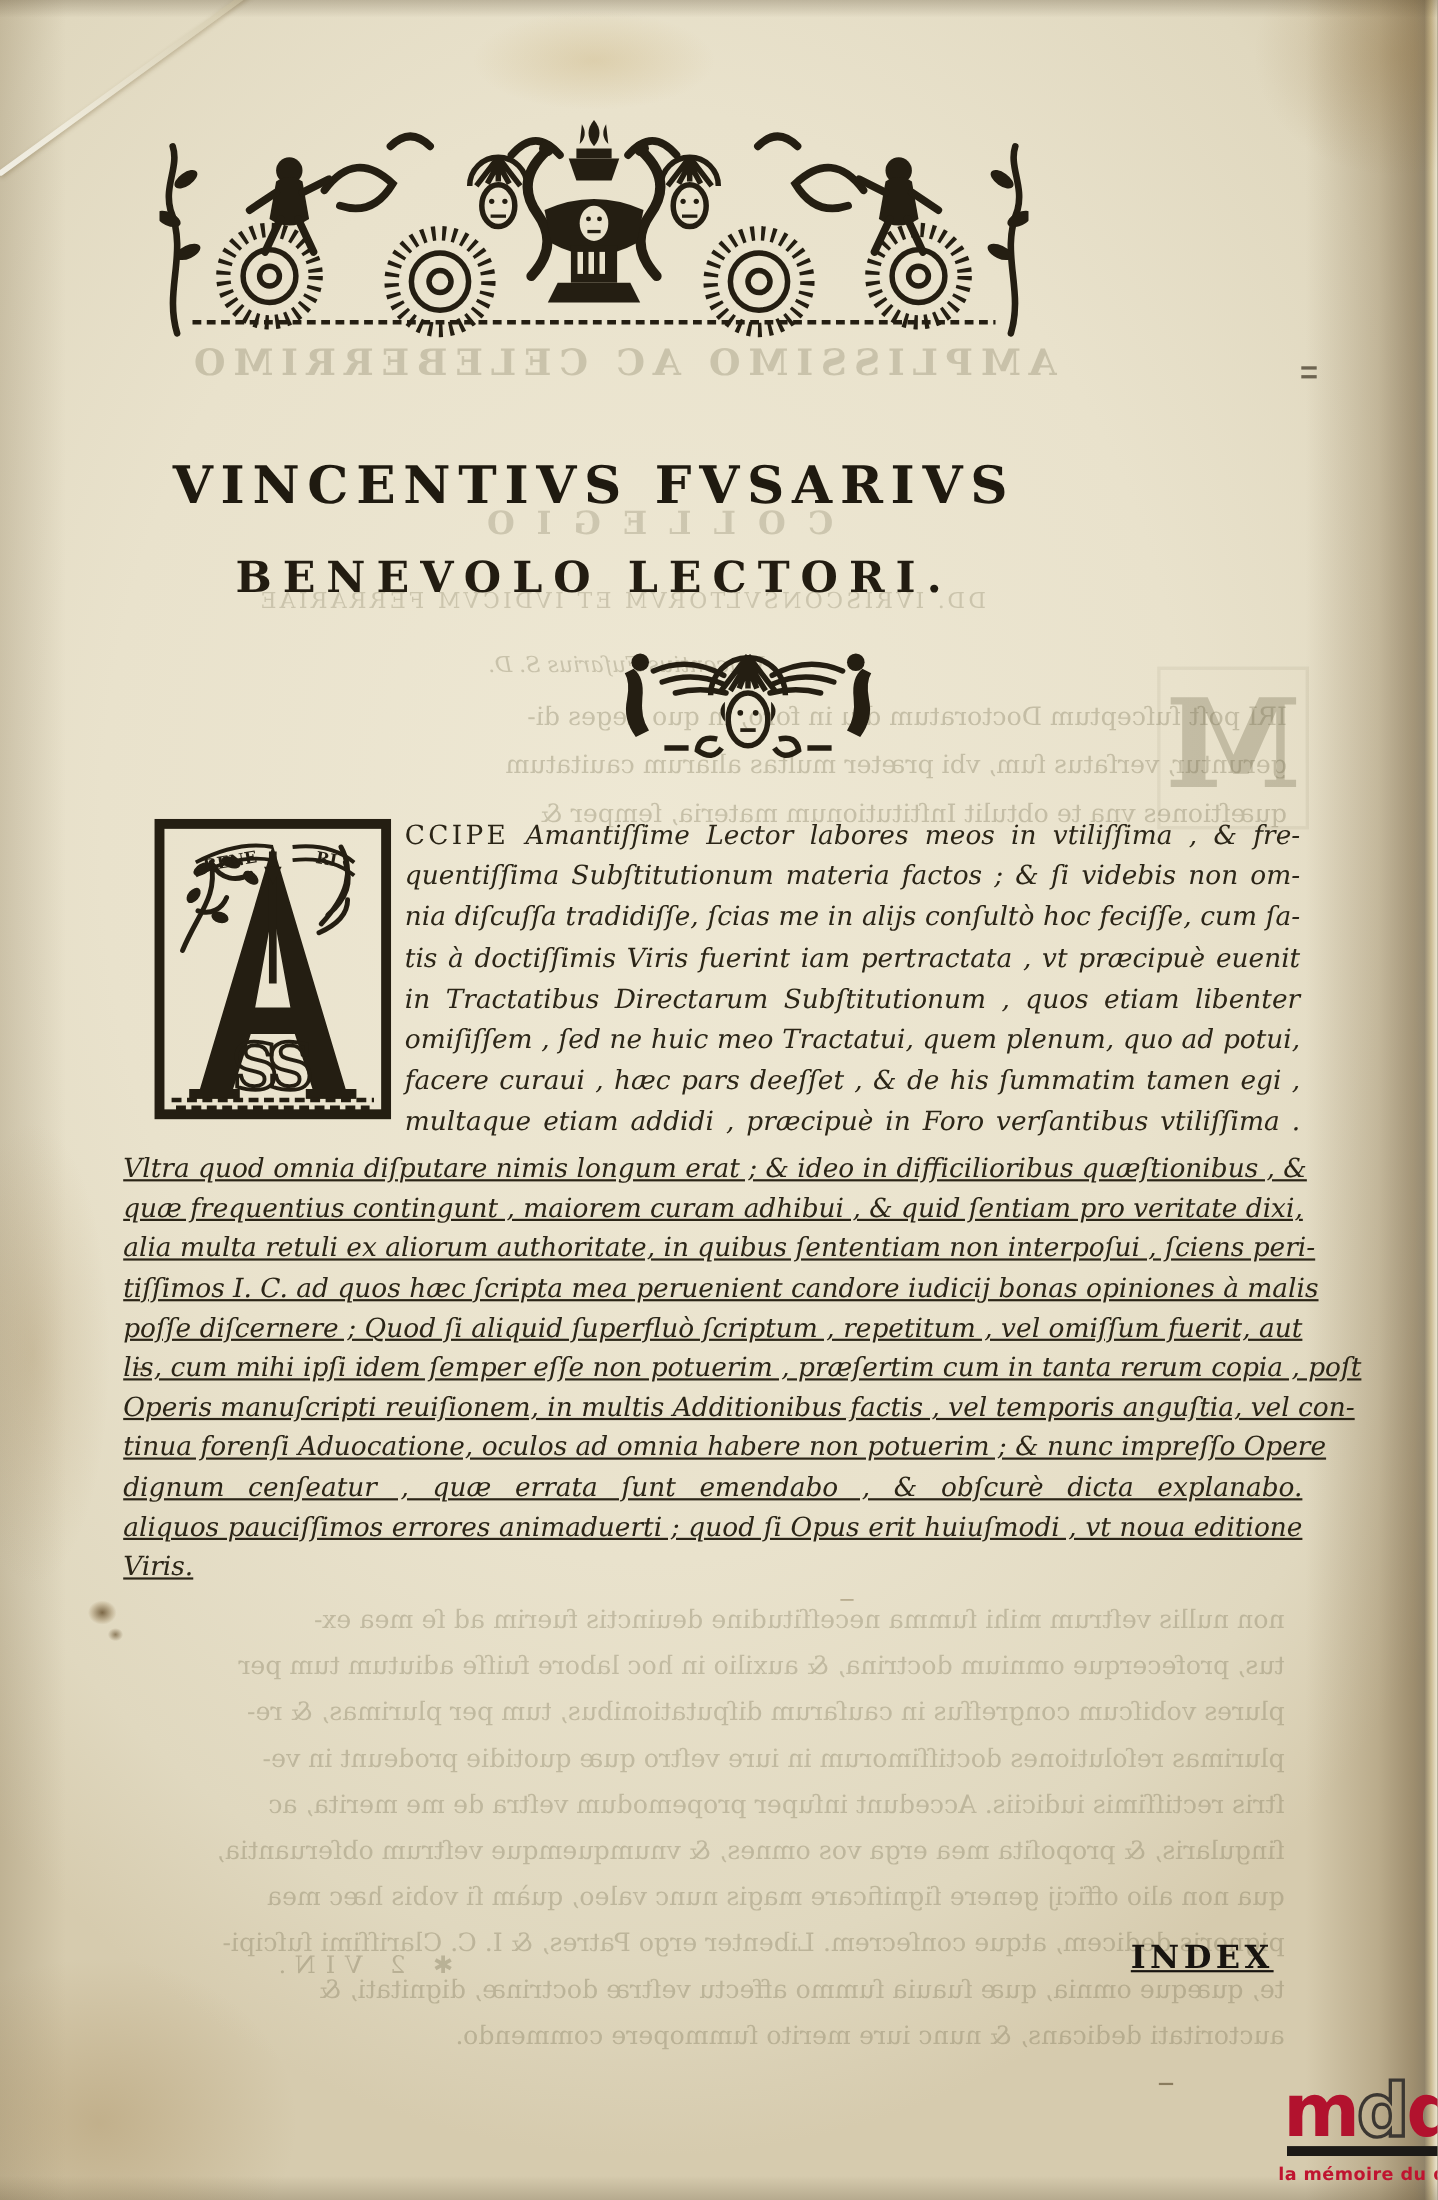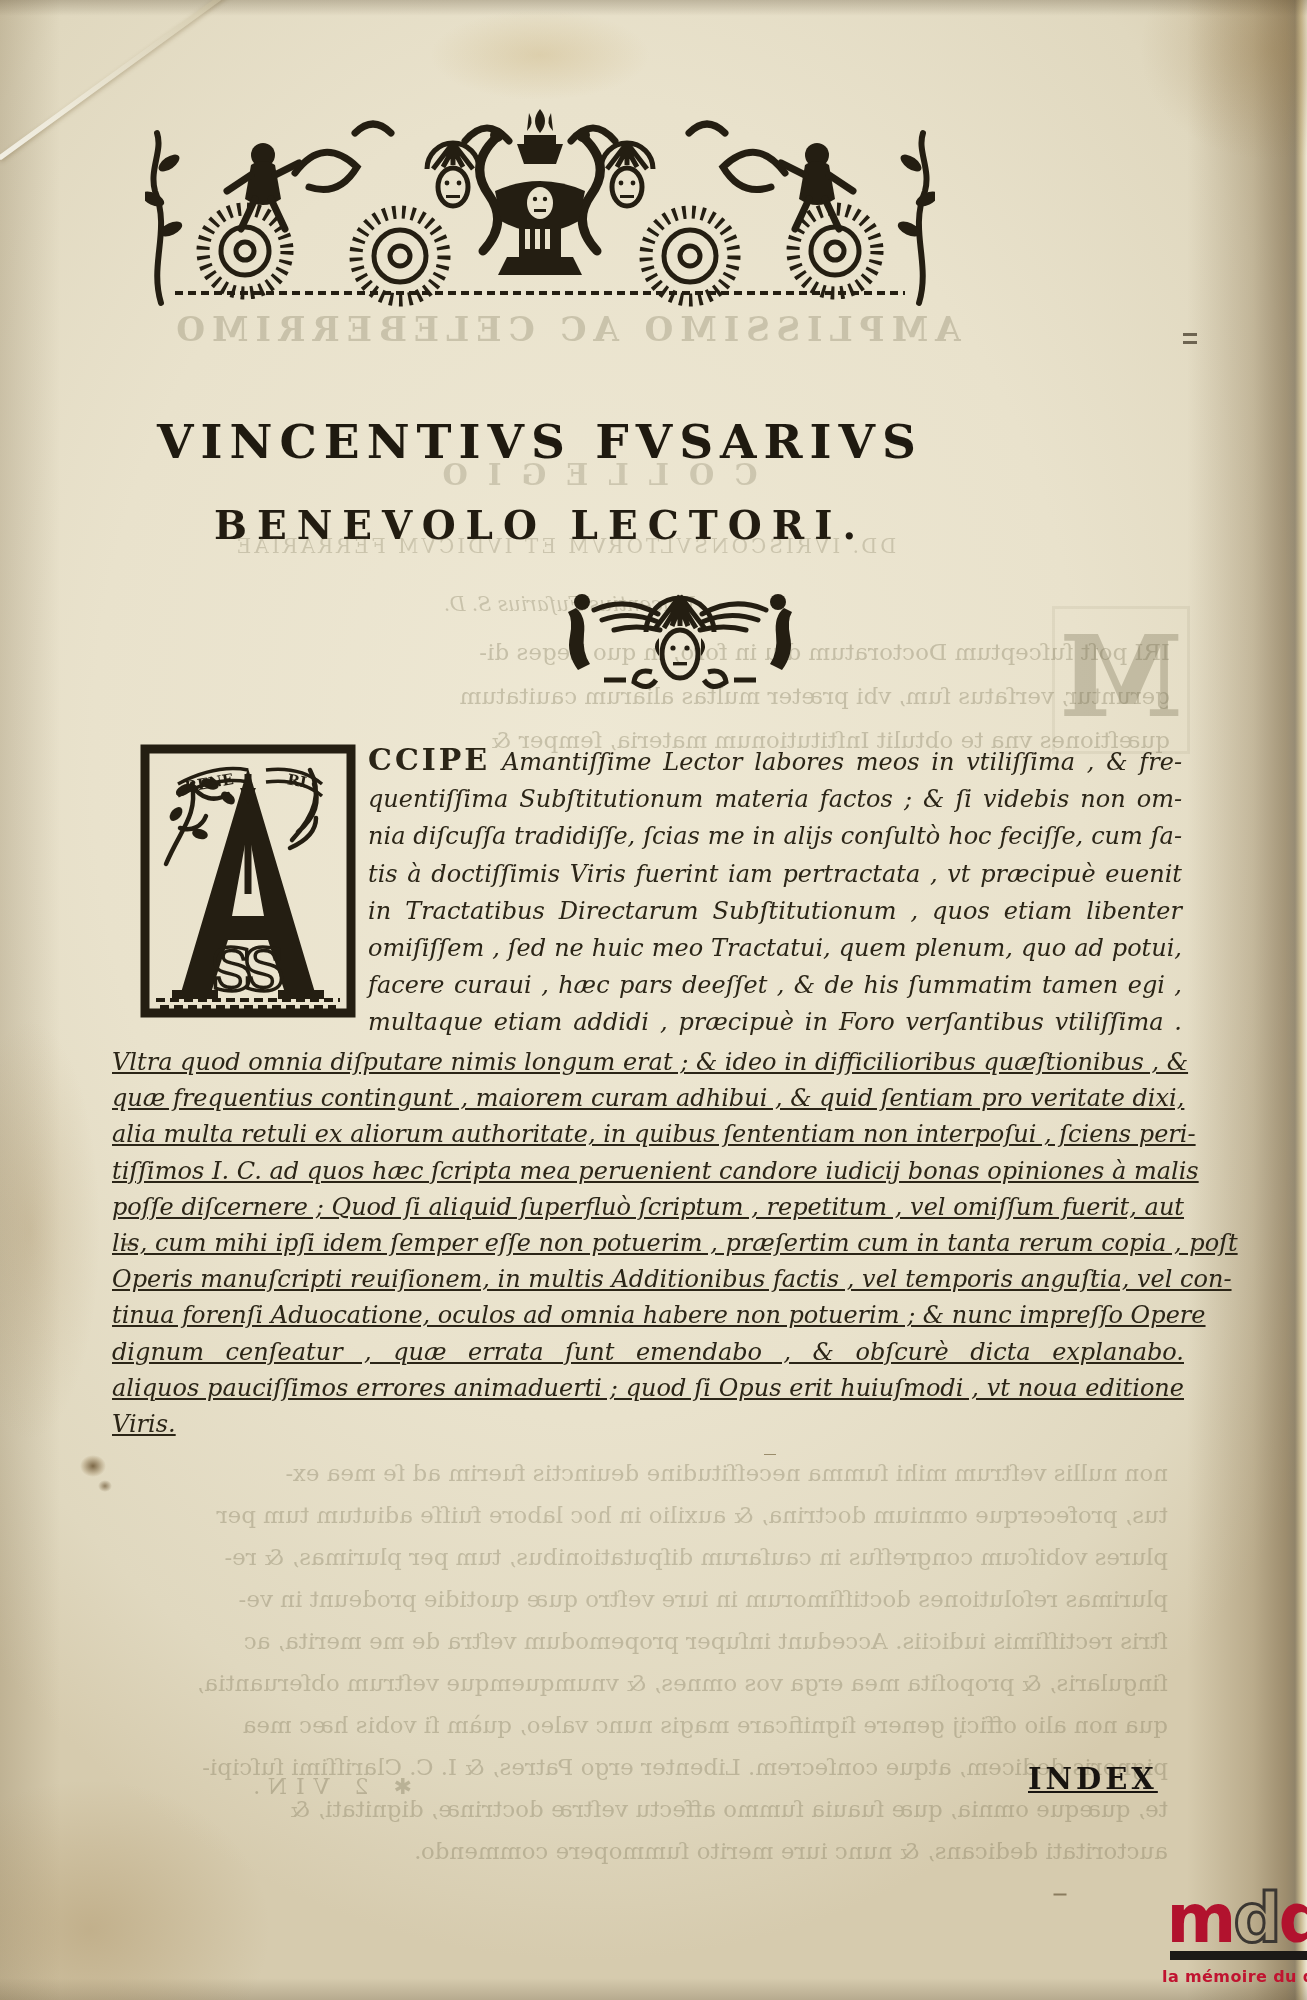--- a/index.html
+++ b/index.html
@@ -45,21 +45,21 @@
   .ornament{position:absolute;left:560px;top:580px;width:240px;height:122px;}
   
   .dropcap{position:absolute;left:140px;top:744px;width:216px;height:274px;}
   
   .body-ind{position:absolute;left:368px;top:741px;width:814px;}
   .body-full{position:absolute;left:112px;top:1044px;width:1072px;}
   .tline{font-style:italic;font-size:24px;line-height:37.2px;white-space:nowrap;
     text-align:justify;text-align-last:justify;color:#2b2517;}
   .body-full .tline{line-height:36.2px;text-decoration:underline;}
   .tline.nojust{text-align-last:left;}
-  .lead-caps{font-style:normal;font-size:30px;letter-spacing:3px;font-weight:bold;}
+  .lead-caps{font-style:normal;font-size:24px;letter-spacing:3px;font-weight:normal;}
   
   .bleed{position:absolute;color:#6e6749;filter:blur(0.7px);transform:scaleX(-1);}
   .b-caps1{left:140px;top:310px;width:850px;font-size:33px;letter-spacing:7px;font-weight:bold;opacity:.26;text-align:center;white-space:nowrap;}
   .b-caps2{left:410px;top:458px;width:360px;font-size:29px;letter-spacing:20px;font-weight:bold;opacity:.24;text-align:center;white-space:nowrap;}
   .b-caps3{left:150px;top:534px;width:830px;font-size:20px;letter-spacing:3px;opacity:.25;text-align:center;white-space:nowrap;}
   .b-sd{left:330px;top:592px;width:480px;font-size:20px;font-style:italic;opacity:.28;text-align:center;white-space:nowrap;}
   .b-intro{left:290px;top:630px;width:880px;font-size:23px;opacity:.30;}
   .b-intro div{line-height:44px;white-space:nowrap;}
   .b-initial{left:1052px;top:606px;width:132px;height:142px;border:3px solid rgba(110,103,73,.30);
     font-size:112px;line-height:136px;text-align:center;opacity:.30;font-weight:bold;}

